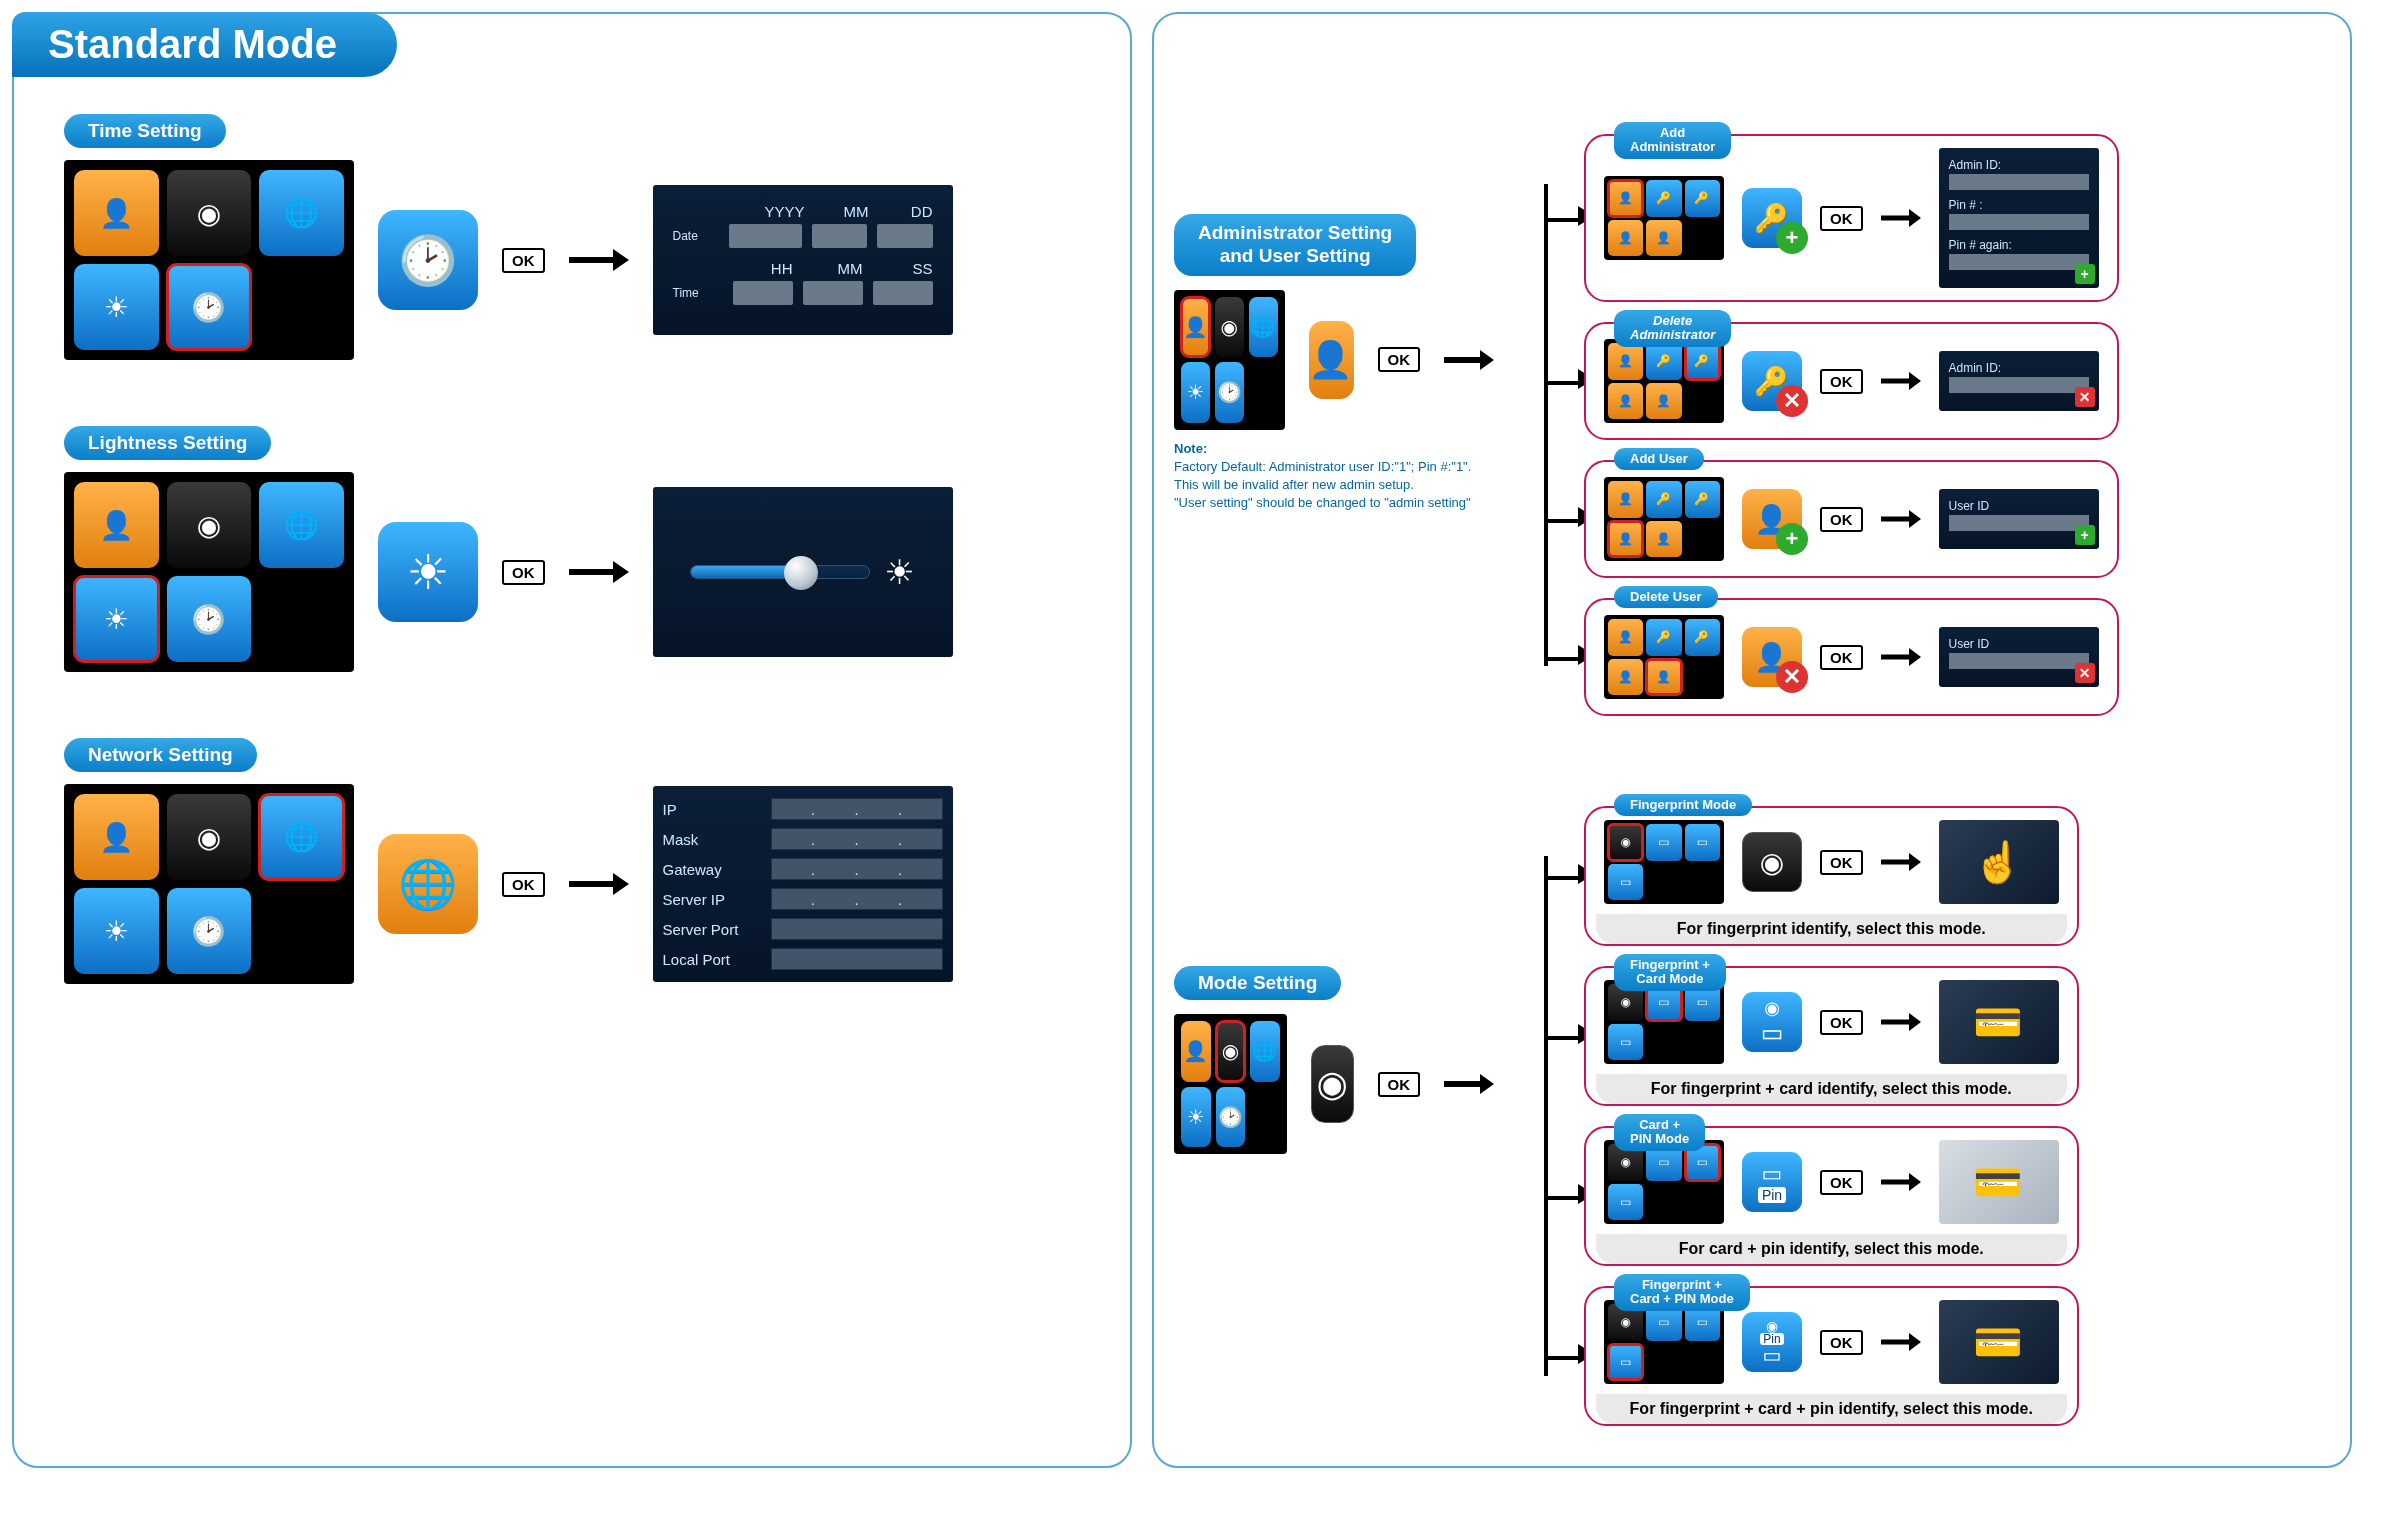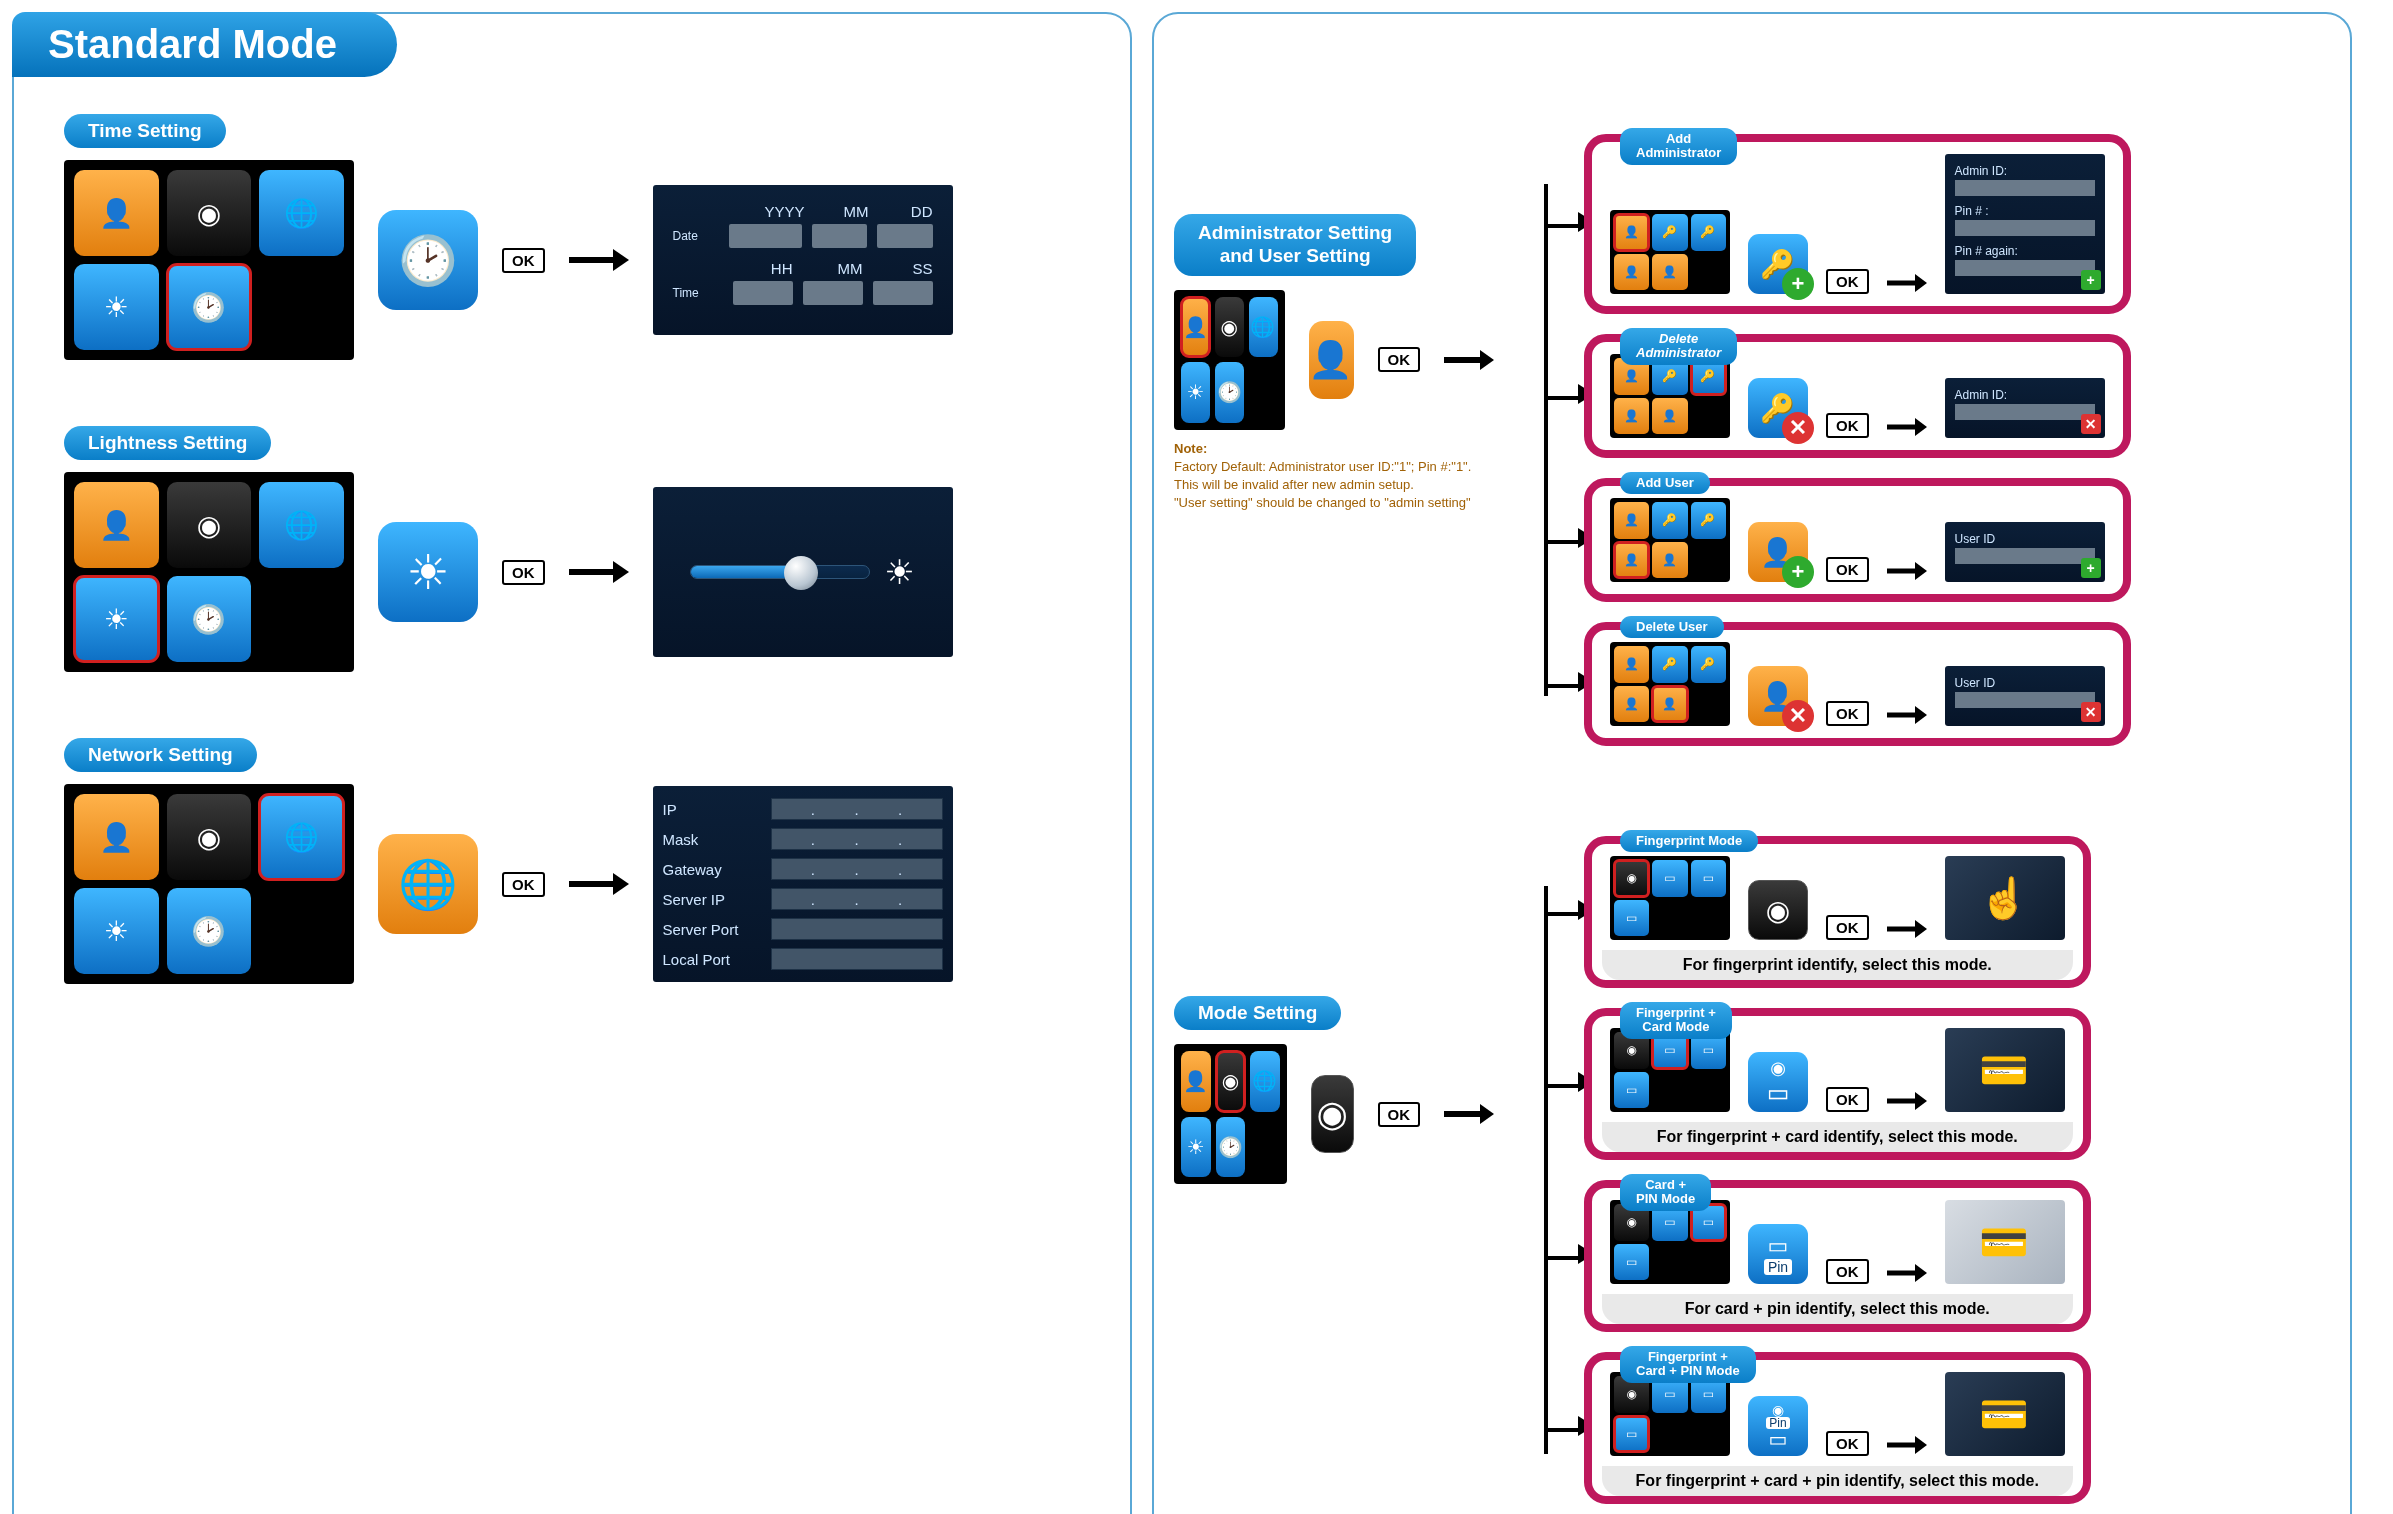--- a/index.html
+++ b/index.html
@@ -136,22 +136,22 @@
   .corner-badge.add{background:#2eaa2e;} .corner-badge.del{background:#d33;}
 
   
   .branches{position:relative;padding-left:60px;}
   .branches::before{content:"";position:absolute;left:20px;top:60px;bottom:60px;width:4px;background:#000;}
   .branch{display:flex;align-items:center;gap:20px;position:relative;padding:10px 0;}
   .branch::before{content:"";position:absolute;left:-40px;top:50%;width:40px;height:4px;background:#000;}
   .branch .arrowhead{position:absolute;left:-6px;top:50%;transform:translateY(-50%);}
 
   .card{
-    border:8px solid #be185d;border-radius:22px;padding:12px 18px;
-    background:#fff;display:flex;align-items:flex-end;gap:18px;position:relative;
+    border:2px solid #be185d;border-radius:22px;padding:12px 18px;
+    background:#fff;display:flex;align-items:center;gap:18px;position:relative;
     min-height:118px;
   }
   .card-label{
     position:absolute;left:28px;top:-14px;
     background:linear-gradient(to bottom,#35a8e8,#0a7ec8);color:#fff;
     font-size:13px;font-weight:bold;padding:4px 16px;border-radius:12px;
     white-space:pre-line;text-align:center;line-height:1.1;
   }
   .card-caption{
     position:absolute;left:10px;right:10px;bottom:0;
@@ -163,21 +163,21 @@
   
   .mode-menu .mi{font-size:14px;}
   .photo{
     width:120px;height:84px;border-radius:4px;
     background:linear-gradient(135deg,#2a3d55,#0d1b2d);
     display:flex;align-items:center;justify-content:center;color:#fff;font-size:40px;
   }
 
   
   .adv-main{display:flex;align-items:center;gap:24px;}
-  .note{font-size:13px;color:#a16207;margin-top:10px;line-height:1.4;}
+  .note{font-size:13px;color:#0369a1;margin-top:10px;line-height:1.4;}
   .note b{font-weight:bold;}
 
   .left-inner{padding-left:30px;}
   .adv-section{display:flex;gap:30px;margin-top:70px;align-items:flex-start;}
   .adv-section:first-of-type{margin-top:90px;}
   .adv-left{width:320px;padding-top:90px;}
   .adv-left.mode{padding-top:170px;}
 
   
 </style>

